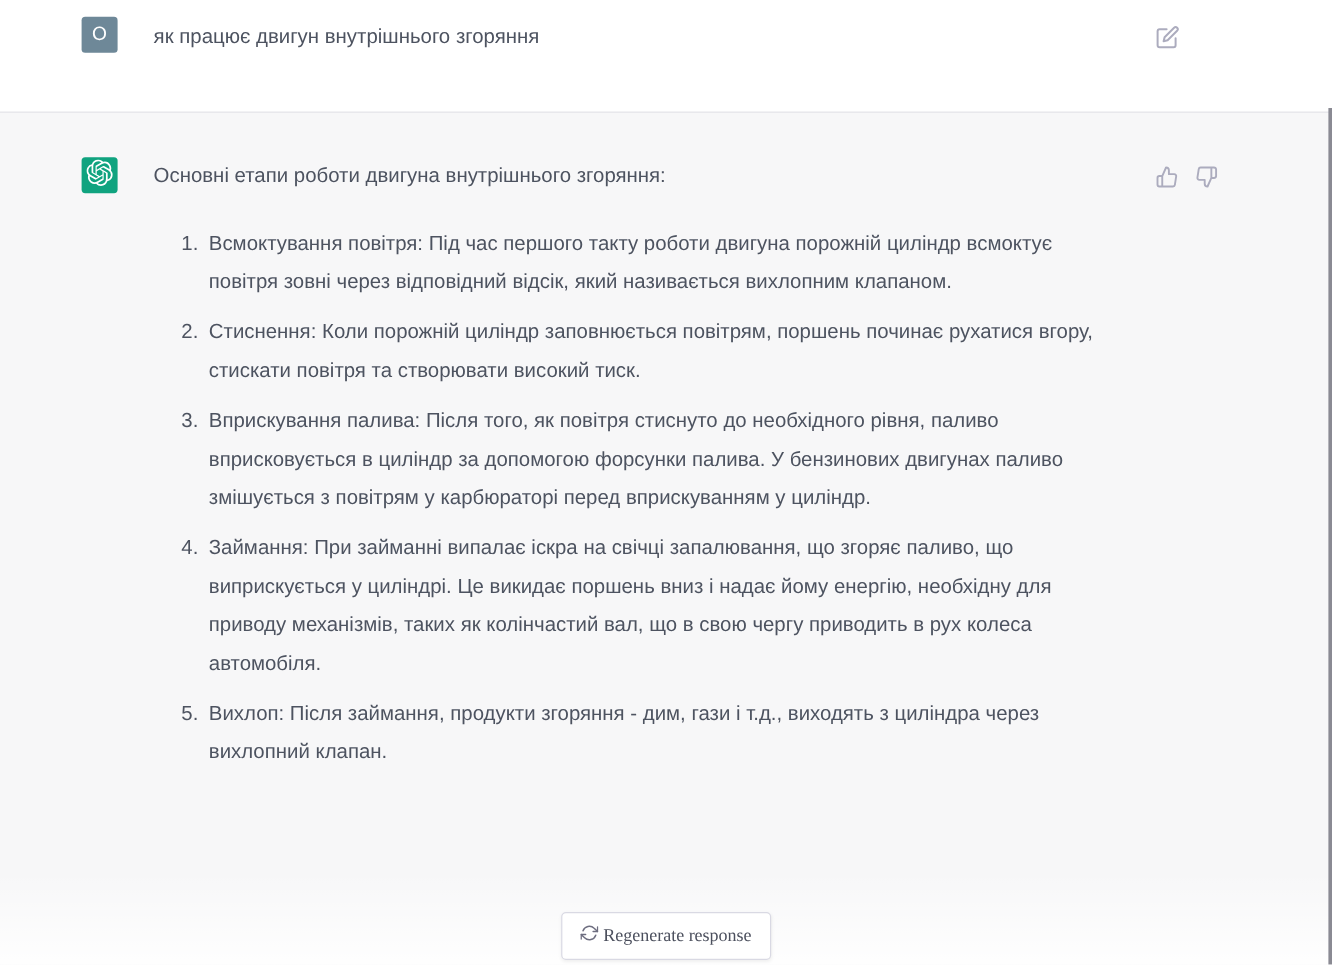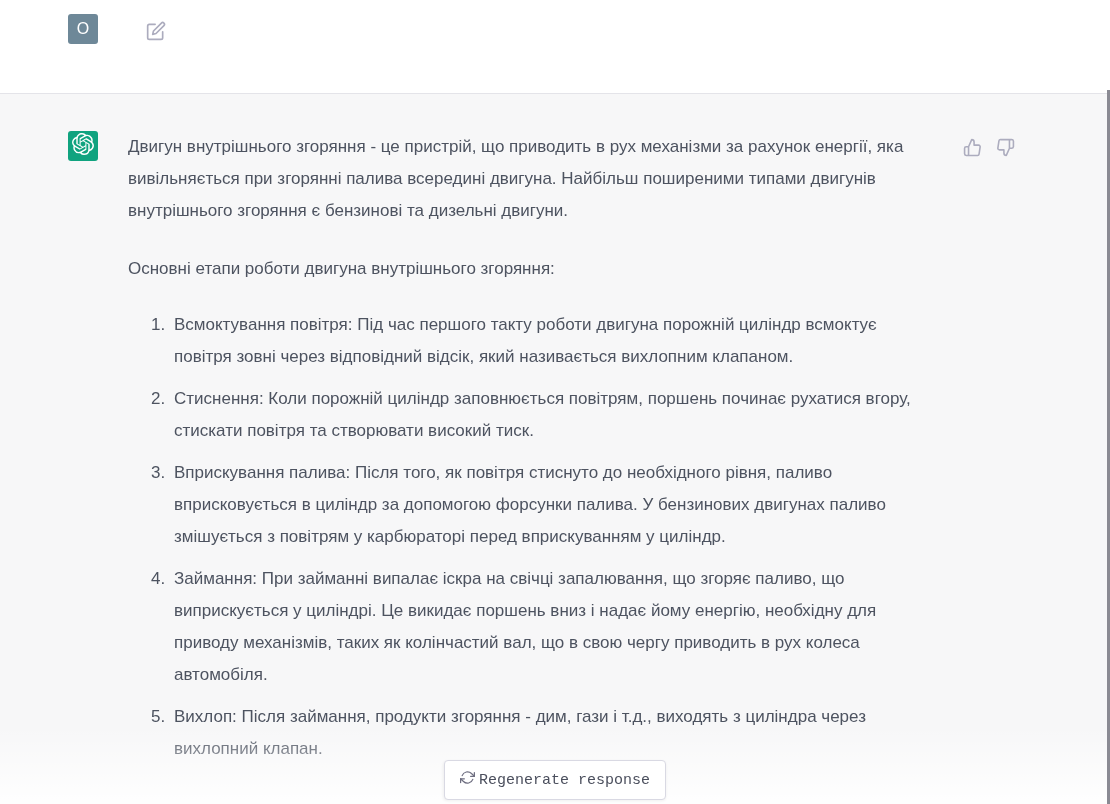--- a/index.html
+++ b/index.html
@@ -118,21 +118,21 @@
     left: 50%;
     transform: translateX(-50%);
     z-index: 10;
     display: flex;
     align-items: center;
     gap: 4px;
     padding: 9px 15px;
     background: #ffffff;
     border: 1px solid #d9d9e3;
     border-radius: 4px;
-    font-family: Liberation Mono, monospace;
+    font-family: Liberation Serif, serif;
     font-size: 15px;
     color: #4b4f5d;
     cursor: pointer;
     box-shadow: 0 1px 3px rgba(0,0,0,0.06);
   }
   .regenerate-btn svg {
     stroke: #6e6e80;
     fill: none;
     stroke-width: 2;
     stroke-linecap: round;
@@ -151,20 +151,21 @@
 </style>
 </head>
 <body>
 
 <div class="app">
 
   <div class="user-row row-inner">
     <div class="avatar user-avatar">
       <span>O</span>
     </div>
+    <div class="user-text">як працює двигун внутрішнього згоряння</div>
     <div class="gutter">
       <button class="icon-btn">
         <span>
           <svg width="20" height="20" viewBox="0 0 24 24">
             <path d="M11 4H4a2 2 0 0 0-2 2v14a2 2 0 0 0 2 2h14a2 2 0 0 0 2-2v-7"></path>
             <path d="M18.5 2.5a2.121 2.121 0 0 1 3 3L12 15l-4 1 1-4 9.5-9.5z"></path>
           </svg>
         </span>
       </button>
     </div>
@@ -173,21 +174,20 @@
   <div class="assistant-row row-inner">
     <div class="avatar assistant-avatar">
       <span>
         <svg width="22" height="22" viewBox="0 0 24 24" fill="#ffffff">
           <path d="M22.2819 9.8211a5.9847 5.9847 0 0 0-.5157-4.9108 6.0462 6.0462 0 0 0-6.5098-2.9A6.0651 6.0651 0 0 0 4.9807 4.1818a5.9847 5.9847 0 0 0-3.9977 2.9 6.0462 6.0462 0 0 0 .7427 7.0966 5.98 5.98 0 0 0 .511 4.9107 6.051 6.051 0 0 0 6.5146 2.9001A5.9847 5.9847 0 0 0 13.2599 24a6.0557 6.0557 0 0 0 5.7718-4.2058 5.9894 5.9894 0 0 0 3.9977-2.9001 6.0557 6.0557 0 0 0-.7475-7.0729zm-9.022 12.6081a4.4755 4.4755 0 0 1-2.8764-1.0408l.1419-.0804 4.7783-2.7582a.7948.7948 0 0 0 .3927-.6813v-6.7369l2.02 1.1686a.071.071 0 0 1 .038.052v5.5826a4.504 4.504 0 0 1-4.4945 4.4944zm-9.6607-4.1254a4.4708 4.4708 0 0 1-.5346-3.0137l.142.0852 4.783 2.7582a.7712.7712 0 0 0 .7806 0l5.8428-3.3685v2.3324a.0804.0804 0 0 1-.0332.0615L9.74 19.9502a4.4992 4.4992 0 0 1-6.1408-1.6464zM2.3408 7.8956a4.485 4.485 0 0 1 2.3655-1.9728V11.6a.7664.7664 0 0 0 .3879.6765l5.8144 3.3543-2.0201 1.1685a.0757.0757 0 0 1-.071 0l-4.8303-2.7865A4.504 4.504 0 0 1 2.3408 7.8956zm16.5963 3.8558L13.1038 8.364 15.1192 7.2a.0757.0757 0 0 1 .071 0l4.8303 2.7913a4.4944 4.4944 0 0 1-.6765 8.1042v-5.6772a.79.79 0 0 0-.407-.667zm2.0107-3.0231l-.142-.0852-4.7735-2.7818a.7759.7759 0 0 0-.7854 0L9.409 9.2297V6.8974a.0662.0662 0 0 1 .0284-.0615l4.8303-2.7866a4.4992 4.4992 0 0 1 6.6802 4.66zM8.3065 12.863l-2.02-1.1638a.0804.0804 0 0 1-.038-.0567V6.0742a4.4992 4.4992 0 0 1 7.3757-3.4537l-.142.0805L8.704 5.459a.7948.7948 0 0 0-.3927.6813zm1.0976-2.3654l2.602-1.4998 2.6069 1.4998v2.9994l-2.5974 1.4997-2.6067-1.4997z"></path>
         </svg>
       </span>
     </div>
 
     <div class="assistant-content">
-      <p class="intro">Двигун внутрішнього згоряння - це пристрій, що приводить в рух механізми за рахунок енергії, яка вивільняється при згорянні палива всередині двигуна. Найбільш поширеними типами двигунів внутрішнього згоряння є бензинові та дизельні двигуни.</p>
       <p class="steps-heading">Основні етапи роботи двигуна внутрішнього згоряння:</p>
       <ol>
         <li>Всмоктування повітря: Під час першого такту роботи двигуна порожній циліндр всмоктує повітря зовні через відповідний відсік, який називається вихлопним клапаном.</li>
         <li>Стиснення: Коли порожній циліндр заповнюється повітрям, поршень починає рухатися вгору, стискати повітря та створювати високий тиск.</li>
         <li>Вприскування палива: Після того, як повітря стиснуто до необхідного рівня, паливо вприсковується в циліндр за допомогою форсунки палива. У бензинових двигунах паливо змішується з повітрям у карбюраторі перед вприскуванням у циліндр.</li>
         <li>Займання: При займанні випалає іскра на свічці запалювання, що згоряє паливо, що виприскується у циліндрі. Це викидає поршень вниз і надає йому енергію, необхідну для приводу механізмів, таких як колінчастий вал, що в свою чергу приводить в рух колеса автомобіля.</li>
         <li>Вихлоп: Після займання, продукти згоряння - дим, гази і т.д., виходять з циліндра через вихлопний клапан.</li>
       </ol>
     </div>
 

